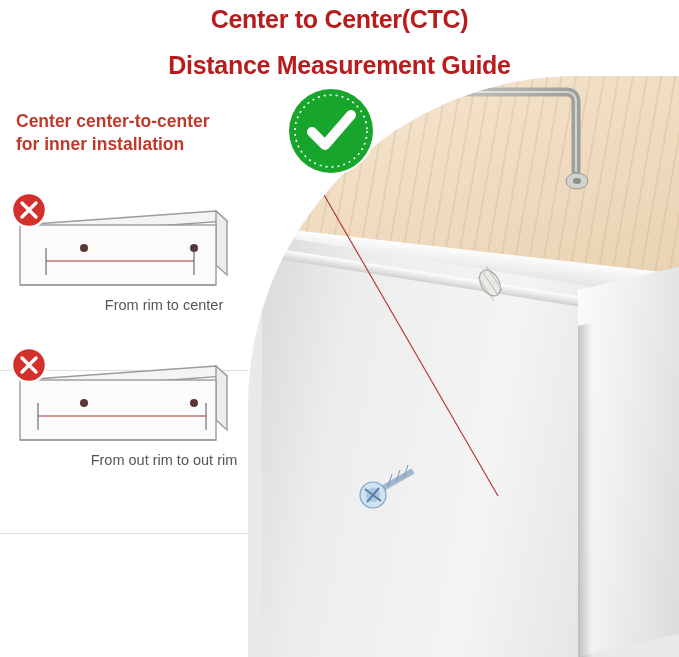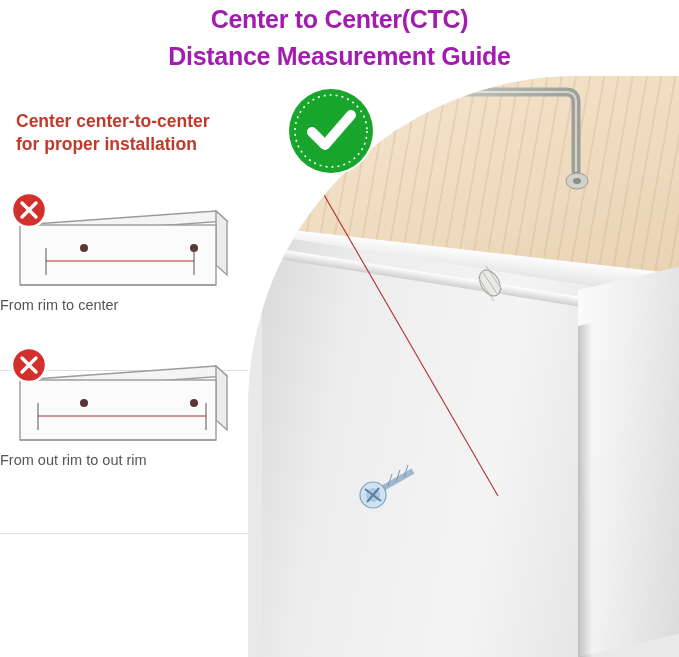--- a/index.html
+++ b/index.html
@@ -23,28 +23,28 @@
     overflow: hidden;
   }
 
   
   .title-block {
     position: absolute;
     top: 4px;
     left: 0;
     width: 679px;
     text-align: center;
-    color: #a21caf;
+    color: #b91c1c;
     font-weight: bold;
     font-size: 25px;
     line-height: 30px;
     letter-spacing: -0.3px;
   }
   .title-line2 {
-    margin-top: 7px;
+    margin-top: 16px;
   }
 
   
   .photo-area {
     position: absolute;
     left: 248px;
     top: 76px;
     width: 431px;
     height: 581px;
     overflow: hidden;
@@ -176,22 +176,24 @@
     left: 16px;
     top: 18px;
     width: 215px;
     height: 88px;
   }
   .wrong-caption {
     position: absolute;
     left: 0;
     top: 112px;
     width: 248px;
+    text-align: center;
     color: #555555;
     font-size: 14.5px;
+    padding-left: 40px;
   }
   .x-badge {
     position: absolute;
     left: 10px;
     top: 6px;
     width: 38px;
     height: 38px;
     z-index: 4;
   }
   .sep-line {
@@ -275,21 +277,21 @@
           <circle cx="125" cy="419" r="7" fill="#aac9e4"></circle>
           <line x1="117" y1="413" x2="133" y2="425" stroke="#5d7f9d" stroke-width="2"></line>
           <line x1="131" y1="412" x2="119" y2="426" stroke="#5d7f9d" stroke-width="2"></line>
         </g>
       </svg>
     </div>
   </div>
 
   <div class="callout">
     <div>Center center-to-center</div>
-    <div>for proper installation</div>
+    <div>for inner installation</div>
   </div>
 
   <svg class="check-badge" viewBox="0 0 96 96">
     <circle cx="48" cy="48" r="44" fill="#ffffff"></circle>
     <circle cx="48" cy="48" r="42" fill="#18a52b"></circle>
     <circle cx="48" cy="48" r="36" fill="none" stroke="#ffffff" stroke-width="1.6" stroke-dasharray="2 4"></circle>
     <path d="M29 49 L42 62 L68 32" fill="none" stroke="#ffffff" stroke-width="10" stroke-linecap="round" stroke-linejoin="round"></path>
   </svg>
 
   <div class="wrong-list">

